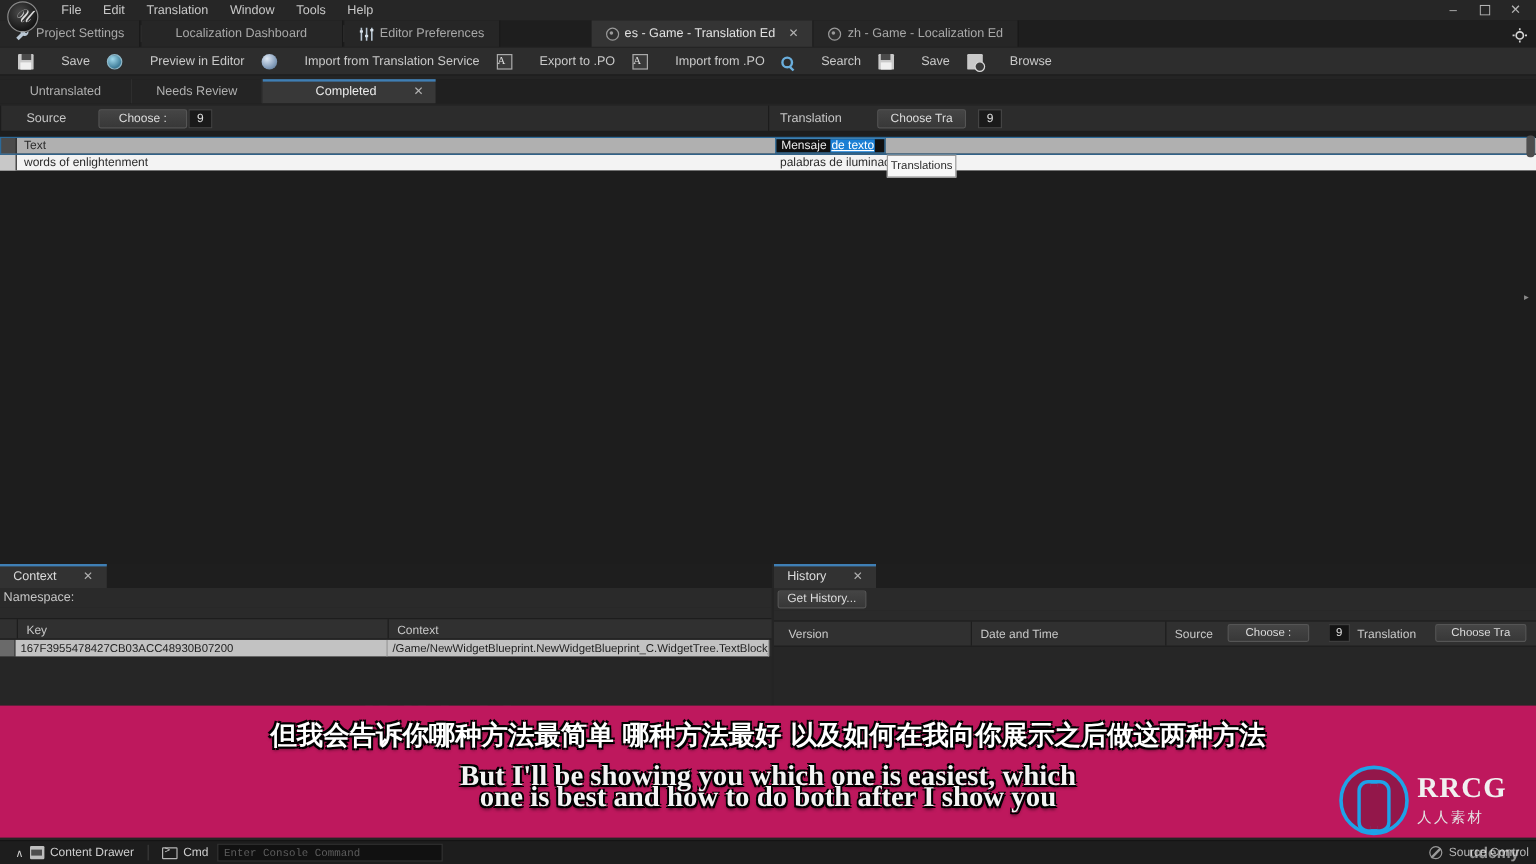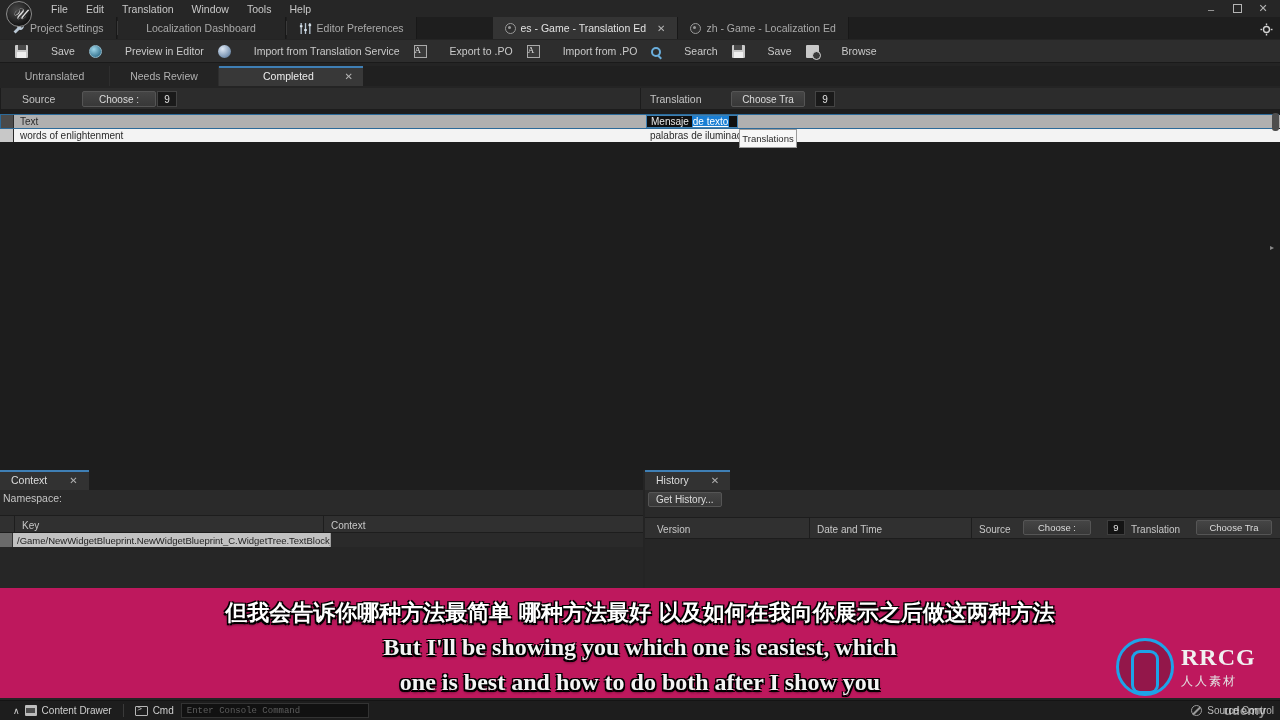--- a/index.html
+++ b/index.html
@@ -250,21 +250,21 @@
                   1.5px 1.5px 0 #000, 0 2px 3px rgba(0,0,0,.9);
   }
   .sub-en {
     position: absolute; left: 0; width: 1280px; text-align: center;
     font-family: "Liberation Serif", serif; font-weight: bold; font-size: 24px;
     color: #f4f4f4;
     text-shadow: -1.5px -1.5px 0 #000, 1.5px -1.5px 0 #000, -1.5px 1.5px 0 #000,
                   1.5px 1.5px 0 #000, 0 2px 3px rgba(0,0,0,.9);
   }
   .sub-en.l1 { top: 46px; }
-  .sub-en.l2 { top: 81px; font-family: Liberation Serif, serif; }
+  .sub-en.l2 { top: 64px; font-family: Liberation Serif, serif; }
 
   
   .statusbar {
     position: absolute; bottom: 0; left: 0; width: 1280px; height: 20px;
     background: #1d1d1d; border-top: 1px solid #141414;
     display: flex; align-items: center; padding-left: 6px; gap: 0px;
   }
   .sb-btn {
     display: flex; align-items: center; gap: 5px; height: 16px; padding: 0 7px;
     font-size: 10px; color: #cfcfcf; cursor: default; border-radius: 2px;
@@ -511,20 +511,21 @@
       </div>
       <div style="height:9px; background:#2a2a2a;"></div>
       <div class="tbl-head">
         <div class="th-div" style="left:14px;"></div>
         <div class="th" style="left:22px;">Key</div>
         <div class="th-div" style="left:323px;"></div>
         <div class="th" style="left:331px;">Context</div>
       </div>
       <div class="tbl-row">
         <div class="chk"></div>
+        <div class="td" style="width:310px;">167F3955478427CB03ACC48930B07200</div>
         <div class="td" style="width:318px;">/Game/NewWidgetBlueprint.NewWidgetBlueprint_C.WidgetTree.TextBlock_0.Text</div>
       </div>
     </div>
 
     <div class="panel right">
       <div class="panel-tabbar">
         <div class="ptab">
           <span>History</span>
           <span class="x">✕</span>
         </div>

